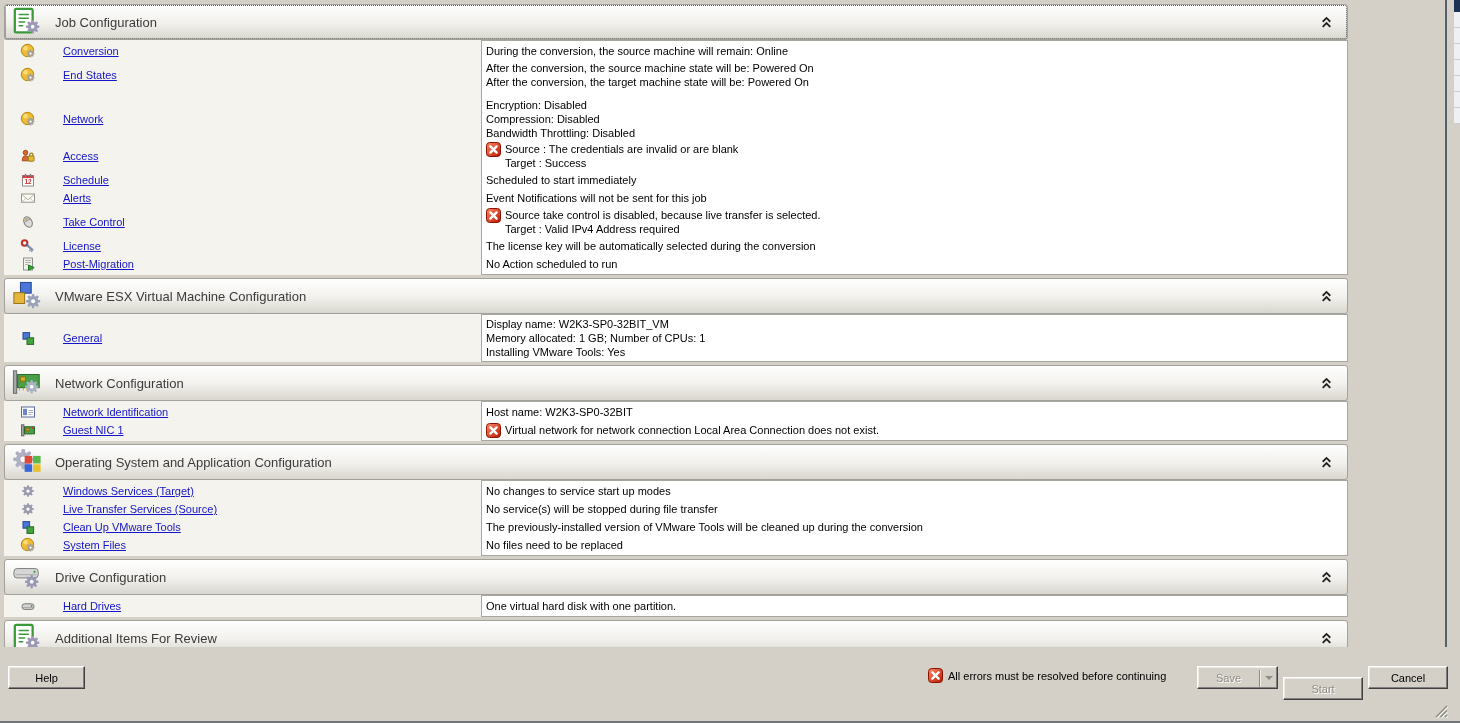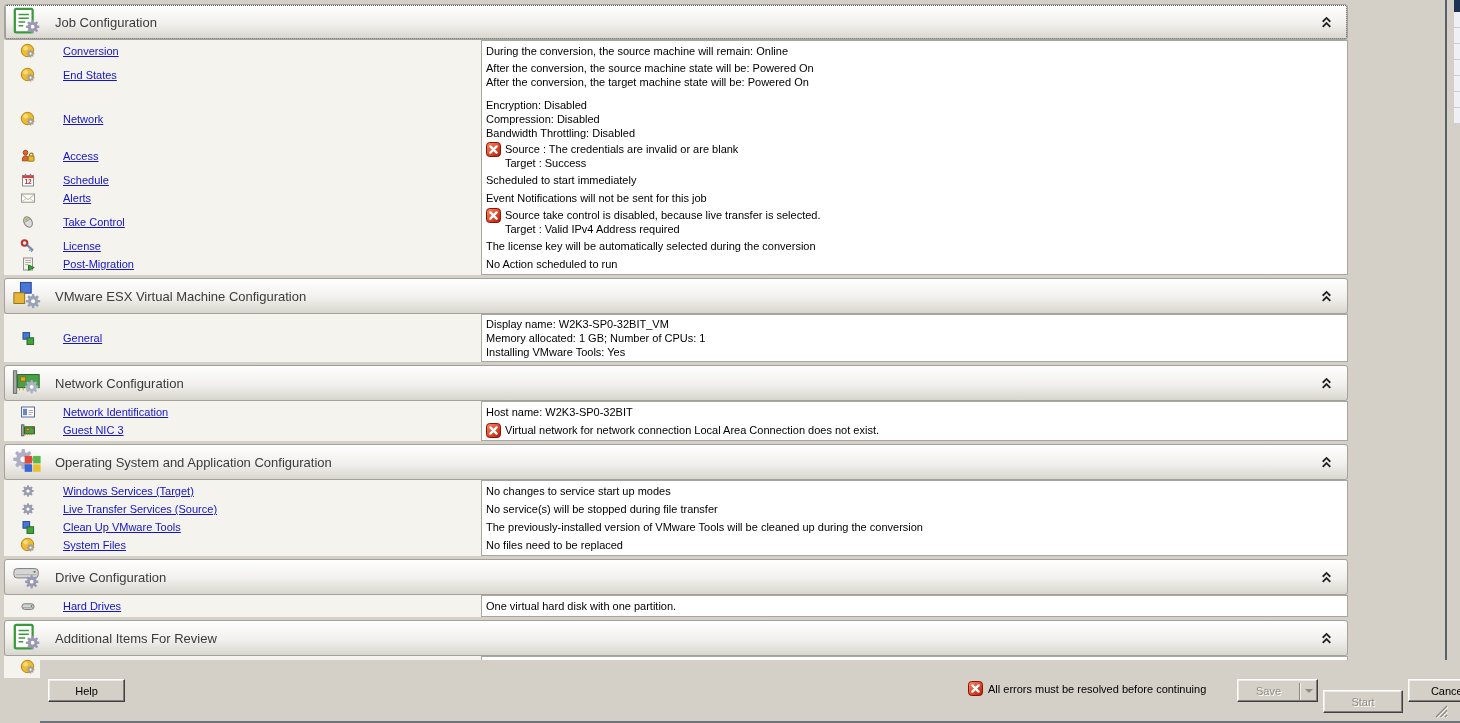--- a/index.html
+++ b/index.html
@@ -30,21 +30,21 @@
   .sec-0 .srow:nth-child(4){margin-top:7px;}
   .cl{width:477px;flex:none;display:flex;align-items:center;gap:27px;padding-left:16px;}
   .ricon{width:16px;height:16px;flex:none;}
   .lnk{color:var(--link-blue,#1414c8);text-decoration:underline;cursor:pointer;}
   .cr{flex:1;padding:0 8px 0 5px;}
   .grp{display:flex;gap:4px;align-items:flex-start;}
   .eicon{width:15px;height:15px;flex:none;}
   .ln{line-height:14px;}
 
   
-  #footer{position:absolute;left:0;right:0;bottom:0;height:63px;background:#d4d0c8;margin-left:40px;}
+  #footer{position:absolute;left:0;right:0;bottom:0;height:76px;background:#d4d0c8;}
   #footer::after{content:"";position:absolute;left:0;right:0;bottom:0;height:2px;background:#6d757b;}
   .btn{
     position:absolute;height:23px;background:#d4d0c8;
     border:1px solid;border-color:#ffffff #404040 #404040 #ffffff;
     box-shadow:inset -1px -1px 0 #808080,inset 1px 1px 0 #ecebe6;
     display:flex;align-items:center;justify-content:center;
     font-size:11px;color:#000;cursor:pointer;padding:0;
   }
   .btn.disabled{color:#8e8d85;text-shadow:1px 1px 0 #fff;cursor:default;}
   #help-btn{left:8px;top:19px;width:77px;}
@@ -409,21 +409,21 @@
                 <div class="ln">Host name: W2K3-SP0-32BIT</div>
               </div>
             </div>
           </div>
         </div>
         <div class="srow">
           <div class="cl">
             <svg class="ricon" viewBox="0 0 16 16">
               <use href="#icon-nic"></use>
             </svg>
-            <a href="#" class="lnk">Guest NIC 3</a>
+            <a href="#" class="lnk">Guest NIC 1</a>
           </div>
           <div class="cr">
             <div class="grp">
               <svg class="eicon" viewBox="0 0 15 15">
                 <use href="#sym-error"></use>
               </svg>
               <div class="lines">
                 <div class="ln">Virtual network  for network connection Local Area Connection does not exist.</div>
               </div>
             </div>

